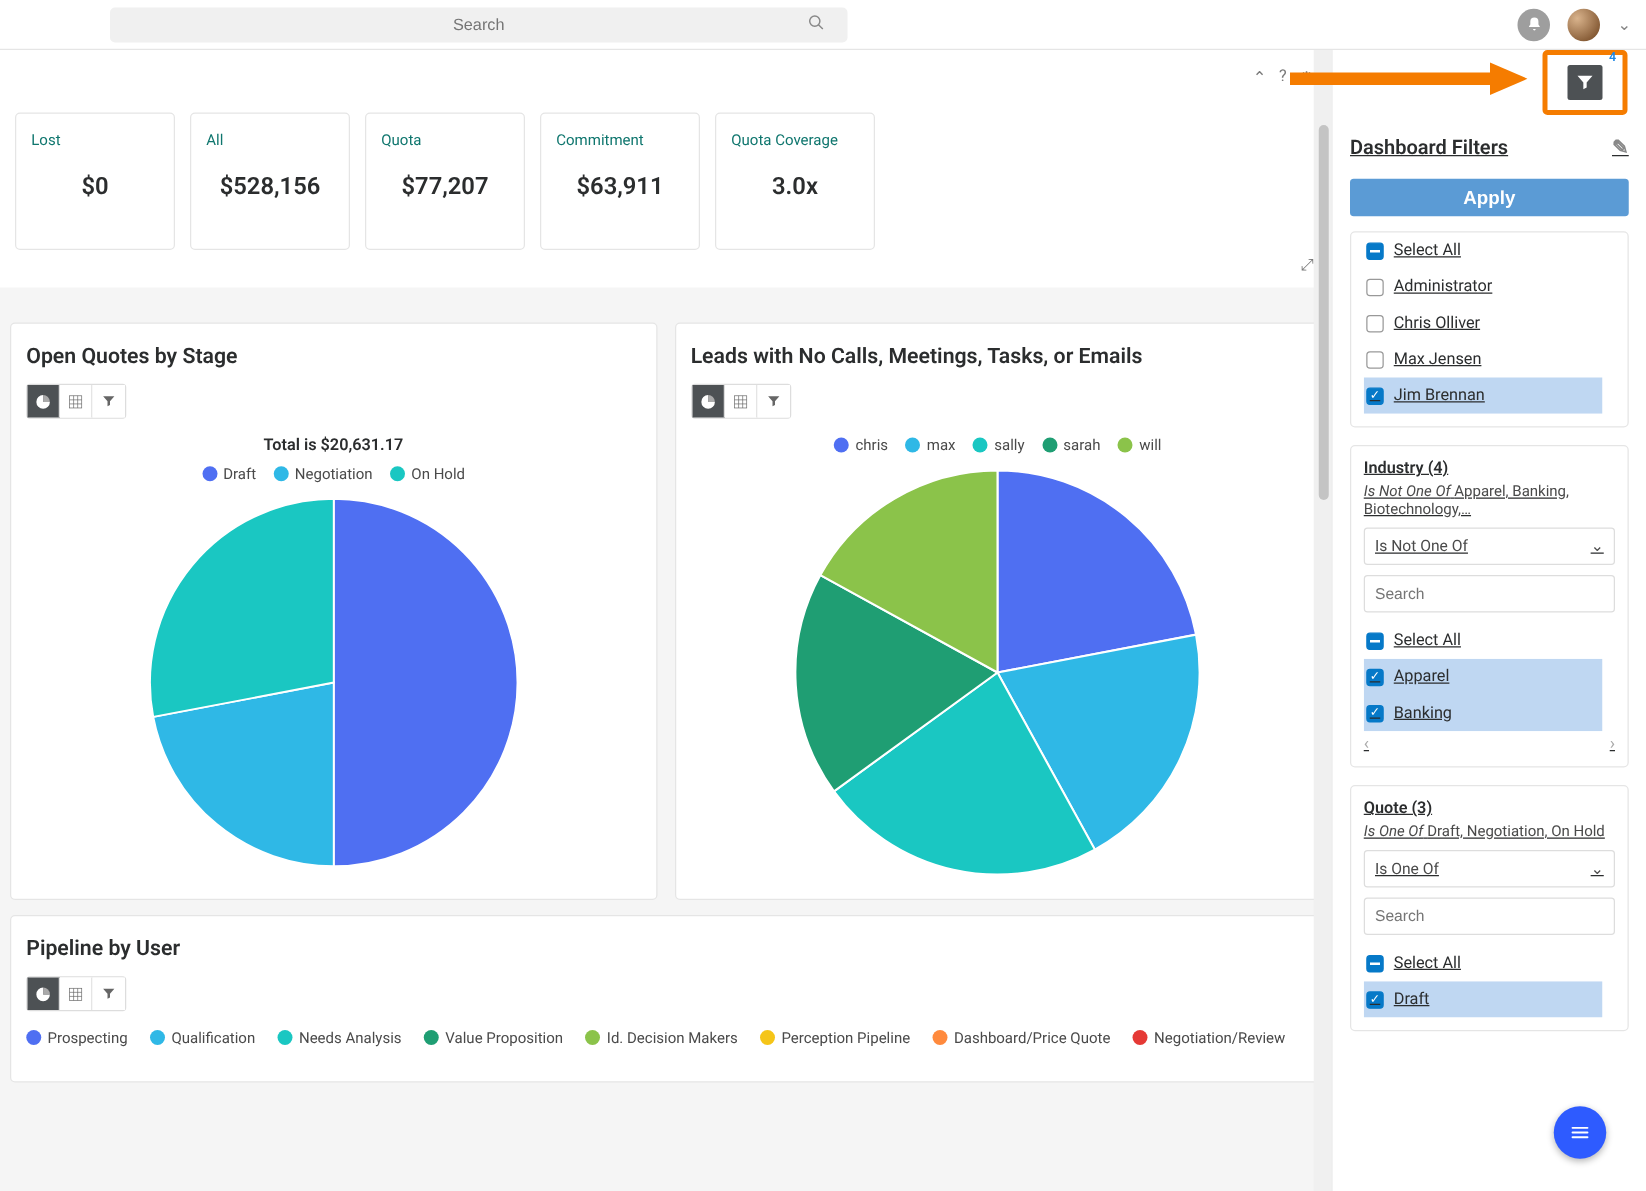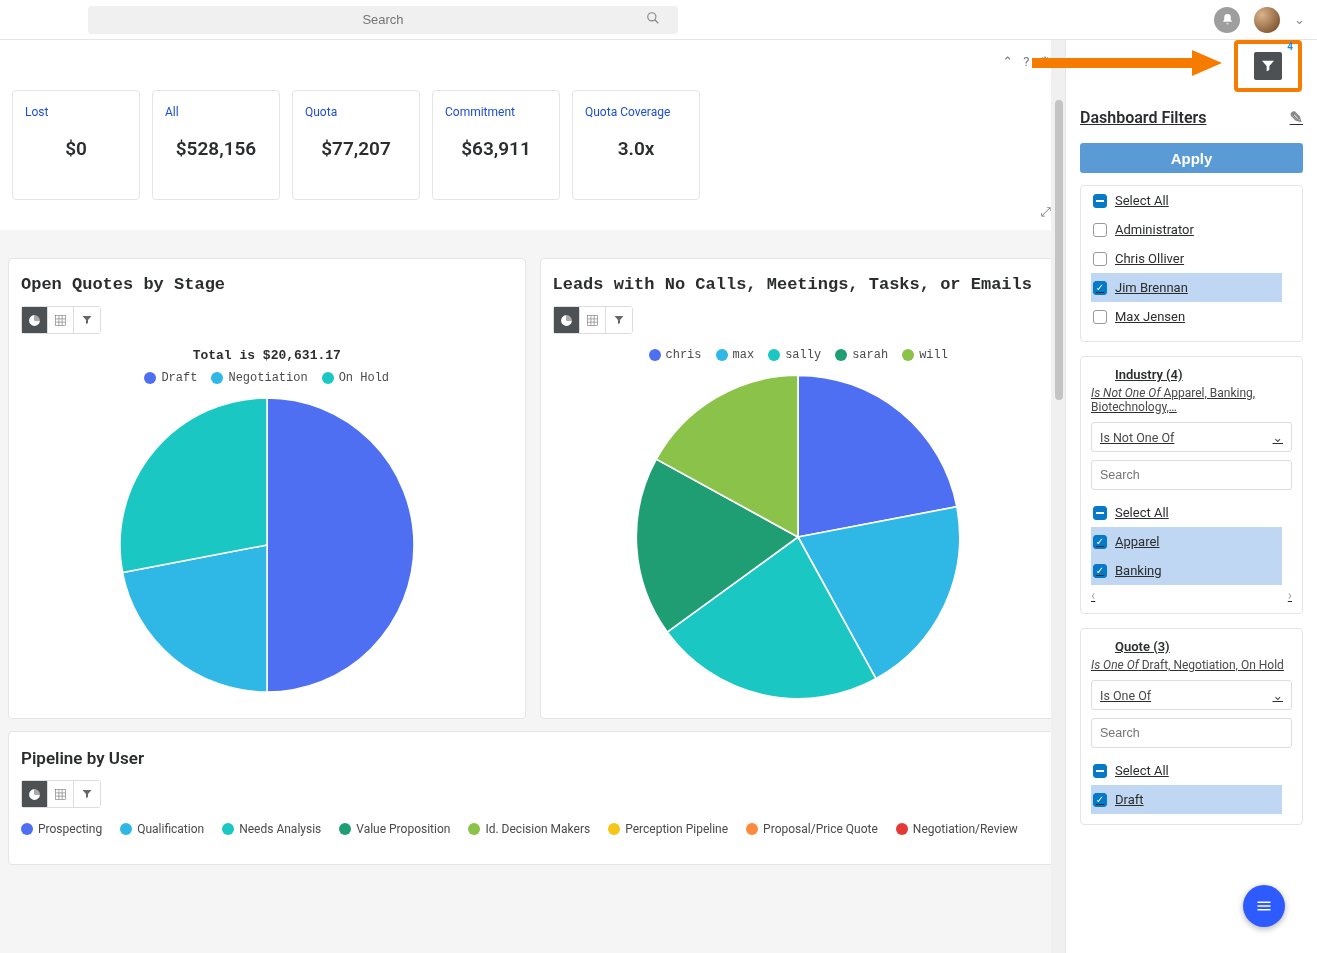--- a/index.html
+++ b/index.html
@@ -27,46 +27,46 @@
 .main { display: flex; height: calc(100% - 40px); }
 .content { flex: 1; background: #f5f5f5; overflow-y: auto; padding: 0; position: relative; }
 .sidebar-right { width: 252px; background: #fff; border-left: 1px solid #e5e5e5; overflow-y: auto; padding-top: 60px; text-decoration: underline; }
 
 
 .kpi-panel { background: #fff; margin: 0 0 12px 0; padding: 50px 12px 30px 12px; position: relative; }
 .kpi-actions { position: absolute; top: 14px; right: 14px; display: flex; gap: 10px; color: #7a7a7a; }
 .kpi-actions span { cursor: pointer; }
 .kpi-cards { display: flex; gap: 12px; }
 .kpi-card { border: 1px solid #e5e5e5; border-radius: 4px; padding: 14px 12px; width: 128px; height: 110px; display: flex; flex-direction: column; }
-.kpi-card .label { color: #1d4ed8; font-size: 12px; margin-bottom: 18px; }
+.kpi-card .label { color: #0f766e; font-size: 12px; margin-bottom: 18px; }
 .kpi-card .value { font-size: 19px; font-weight: 600; text-align: center; color: #2b2d2e; }
 .kpi-expand { position: absolute; bottom: 10px; right: 14px; color: #7a7a7a; }
 
 
-.charts-row { display: flex; gap: 14px; padding: 16px 8px 12px 8px; font-family: Liberation Mono, monospace; }
+.charts-row { display: flex; gap: 14px; padding: 16px 8px 12px 8px; }
 .chart-panel { background: #fff; border: 1px solid #e5e5e5; border-radius: 4px; flex: 1; padding: 16px 12px; }
 .chart-title { font-size: 17px; font-weight: 600; color: #2b2d2e; margin-bottom: 12px; }
 .chart-toolbar { display: flex; border: 1px solid #ddd; border-radius: 3px; width: fit-content; margin-bottom: 14px; }
 .chart-toolbar button { width: 26px; height: 26px; border: none; background: #fff; border-right: 1px solid #ddd; display: flex; align-items: center; justify-content: center; color: #666; cursor: pointer; }
 .chart-toolbar button:last-child { border-right: none; }
 .chart-toolbar button.active { background: #4d5154; color: #fff; }
 .chart-total { text-align: center; font-weight: 600; color: #2b2d2e; margin-bottom: 8px; font-size: 13px; }
 .chart-legend { display: flex; justify-content: center; flex-wrap: wrap; gap: 14px; margin-bottom: 10px; font-size: 12px; color: #4a4a4a; }
 .legend-item { display: flex; align-items: center; gap: 5px; }
 .legend-dot { width: 12px; height: 12px; border-radius: 50%; }
 .pie-wrap { display: flex; justify-content: center; }
 
 .bottom-panel { background: #fff; border: 1px solid #e5e5e5; border-radius: 4px; margin: 0 8px 12px 8px; padding: 16px 12px 18px 12px; }
 
 
 .filter-header { padding: 8px 14px; display: flex; align-items: center; font-size: 16px; font-weight: 600; }
 .filter-header .edit { margin-left: auto; color: #888; }
 .apply-btn { margin: 8px 14px 12px 14px; height: 30px; background: #5b9bd5; color: #fff; border: none; border-radius: 3px; font-size: 15px; font-weight: 600; cursor: pointer; width: calc(100% - 28px); }
 .filter-group { border: 1px solid #e5e5e5; border-radius: 4px; margin: 0 14px 14px 14px; padding: 10px 10px; }
-.filter-group-title { font-size: 13px; font-weight: 600; margin-bottom: 4px; margin-left: 24px; }
+.filter-group-title { font-size: 13px; font-weight: 600; margin-bottom: 4px; }
 .filter-group-desc { font-size: 12px; color: #4a4a4a; margin-bottom: 8px; }
 .filter-group-desc i { font-style: italic; }
 .filter-select { width: 100%; height: 30px; border: 1px solid #ddd; border-radius: 3px; padding: 0 8px; font-size: 12.5px; color: #4a4a4a; background: #fff; display: flex; align-items: center; justify-content: space-between; margin-bottom: 8px; }
 .filter-search { width: 100%; height: 30px; border: 1px solid #ddd; border-radius: 3px; padding: 0 8px; font-size: 12.5px; color: #9aa0a6; margin-bottom: 8px; }
 .check-list { max-height: 120px; overflow-y: auto; border-right: 10px solid transparent; }
 .check-row { display: flex; align-items: center; gap: 8px; padding: 7px 2px; font-size: 13px; color: #2b2d2e; }
 .check-row.selected { background: #bfd7f2; }
 .checkbox-ui { width: 14px; height: 14px; border-radius: 3px; border: 1px solid #999; background: #fff; display: flex; align-items: center; justify-content: center; flex-shrink: 0; }
 .checkbox-ui.checked { background: #0679c8; border-color: #0679c8; }
 .checkbox-ui.checked::after { content: "✓"; color: #fff; font-size: 10px; line-height: 1; }
@@ -306,21 +306,21 @@
           <span class="legend-item">
             <span class="legend-dot" style="background:#8bc34a"></span>
             <span>Id. Decision Makers</span>
           </span>
           <span class="legend-item">
             <span class="legend-dot" style="background:#f5c518"></span>
             <span>Perception Pipeline</span>
           </span>
           <span class="legend-item">
             <span class="legend-dot" style="background:#ff8a3d"></span>
-            <span>Proposal/Price Quote</span>
+            <span>Dashboard/Price Quote</span>
           </span>
           <span class="legend-item">
             <span class="legend-dot" style="background:#e53935"></span>
             <span>Negotiation/Review</span>
           </span>
         </div>
     </div>
 
     <div class="content-scroll">
       <div class="content-thumb"></div>
@@ -342,27 +342,27 @@
       </div>
       <div class="check-list" id="g1list">
           <div class="check-row">
             <span class="checkbox-ui "></span>
             <span>Administrator</span>
           </div>
           <div class="check-row">
             <span class="checkbox-ui "></span>
             <span>Chris Olliver</span>
           </div>
+          <div class="check-row">
+            <span class="checkbox-ui "></span>
+            <span>Max Jensen</span>
+          </div>
           <div class="check-row selected">
             <span class="checkbox-ui checked"></span>
             <span>Jim Brennan</span>
-          </div>
-          <div class="check-row">
-            <span class="checkbox-ui "></span>
-            <span>Max Jensen</span>
           </div>
         </div>
     </div>
 
     
     <div class="filter-group">
       <div class="filter-group-title">Industry (4)</div>
       <div class="filter-group-desc"><i>Is Not One Of</i> <span>Apparel, Banking, Biotechnology,…</span></div>
       <div class="filter-select">
           <span>Is Not One Of</span>

